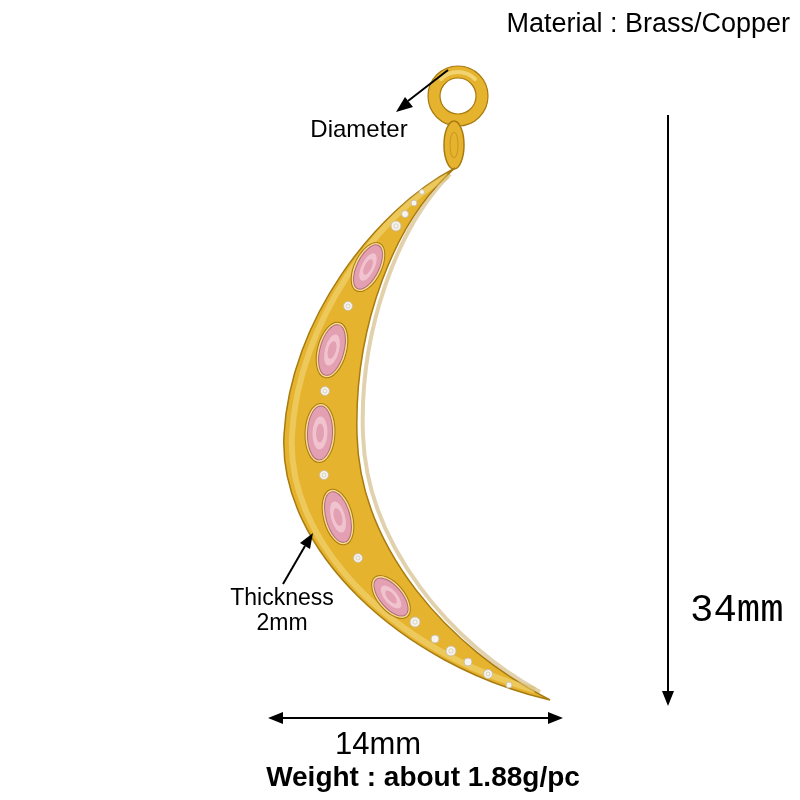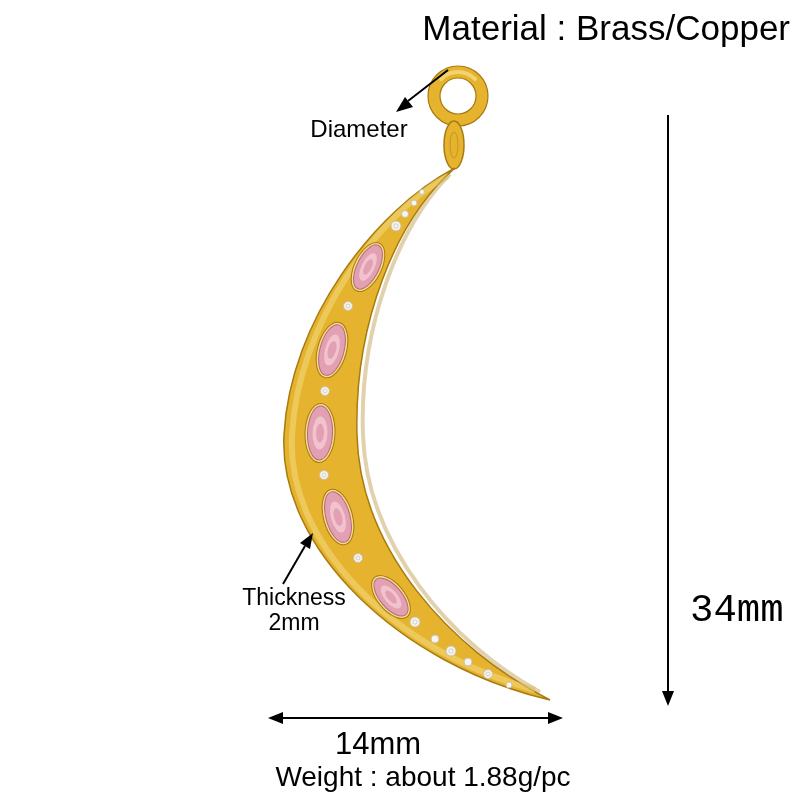--- a/index.html
+++ b/index.html
@@ -24,26 +24,26 @@
   .gem-facet{fill:var(--gem-pink-light);opacity:.9;}
   .gem-core{fill:var(--gem-pink);}
   .crystal{fill:var(--crystal);stroke:var(--crystal-edge);stroke-width:.9;}
   .crystal-inner{fill:none;stroke:var(--crystal-edge);stroke-width:.8;opacity:.8;}
 
   
   .anno-line{stroke:var(--annotation);stroke-width:2;fill:none;}
   .anno-fill{fill:var(--annotation);stroke:none;}
 
   
-  .material{top:8px;right:10px;font-size:35px;}
+  .material{top:8px;right:10px;font-size:27px;}
   .dia-group{left:298px;top:116px;width:122px;text-align:center;font-size:24px;line-height:1.05;}
-  .thick-group{left:224px;top:585px;width:116px;text-align:center;font-size:23px;line-height:1.08;margin-left:12px;}
+  .thick-group{left:224px;top:585px;width:116px;text-align:center;font-size:23px;line-height:1.08;}
   .height-val{left:690px;top:589px;font-size:39px;font-family:Liberation Mono, monospace;}
   .width-val{left:335px;top:726px;width:162px;text-align:left;font-size:31px;}
-  .weight{left:46px;top:761px;width:754px;text-align:center;font-size:28px;}
+  .weight{left:46px;top:761px;width:754px;text-align:center;font-size:28px;font-weight:bold;}
 </style>
 </head>
 <body style="background: rgb(255, 255, 255);">
 
 <svg width="800" height="800" viewBox="0 0 800 800" aria-hidden="true">
 
   <g>
     <circle cx="458" cy="96" r="24" class="ring"></circle>
     <circle cx="458" cy="96" r="30" class="ring-edge"></circle>
     <circle cx="458" cy="96" r="18" class="ring-edge"></circle>

